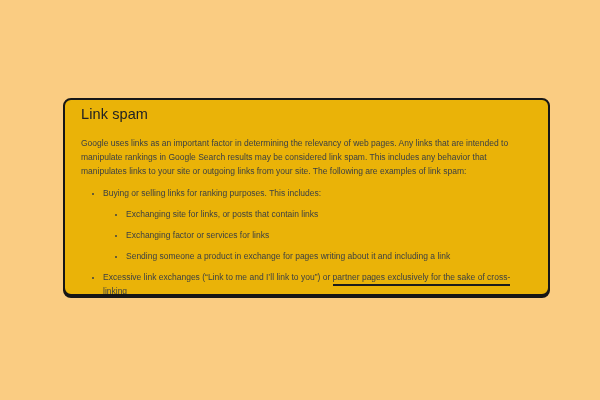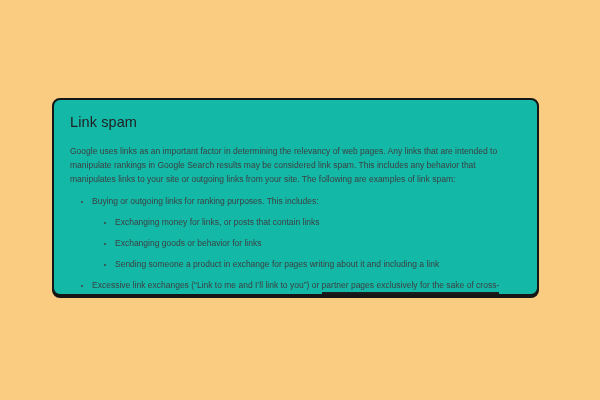--- a/index.html
+++ b/index.html
@@ -13,29 +13,29 @@
 
   .page {
     position: relative;
     width: 600px;
     height: 400px;
     background: #FACC82;
   }
 
   .card {
     position: absolute;
-    left: 52px;
+    left: 63px;
     top: 98px;
     width: 487px;
     height: 198px;
-    background: #14b8a6;
+    background: #eab308;
     border: 2px solid #161616;
     border-radius: 8px;
     box-shadow: 0 2px 0 #161616;
-    padding: 12px 16px 10px 16px;
+    padding: 4px 16px 10px 16px;
     overflow: hidden;
   }
 
   .card-title {
     font-size: 14.5px;
     font-weight: 400;
     color: #202124;
     letter-spacing: 0.1px;
     margin: 2px 0 14px 0;
   }
@@ -83,24 +83,24 @@
 
   <div class="card">
 
     <h1 class="card-title">Link spam</h1>
 
     <p class="intro">Google uses links as an important factor in determining the relevancy of web pages. Any links that are intended to manipulate rankings in Google Search results may be considered link spam. This includes any behavior that manipulates links to your site or outgoing links from your site. The following are examples of link spam:</p>
 
     <ul class="examples">
 
       <li>
-        <span>Buying or outgoing links for ranking purposes. This includes:</span>
+        <span>Buying or selling links for ranking purposes. This includes:</span>
         <ul>
-          <li>Exchanging money for links, or posts that contain links</li>
-          <li>Exchanging goods or behavior for links</li>
+          <li>Exchanging site for links, or posts that contain links</li>
+          <li>Exchanging factor or services for links</li>
           <li>Sending someone a product in exchange for pages writing about it and including a link</li>
         </ul>
       </li>
 
       <li>
         <span>Excessive link exchanges (“Link to me and I’ll link to you”) or </span><span class="underline-emph">partner pages exclusively for the sake of cross-linking</span>
       </li>
 
     </ul>
 

